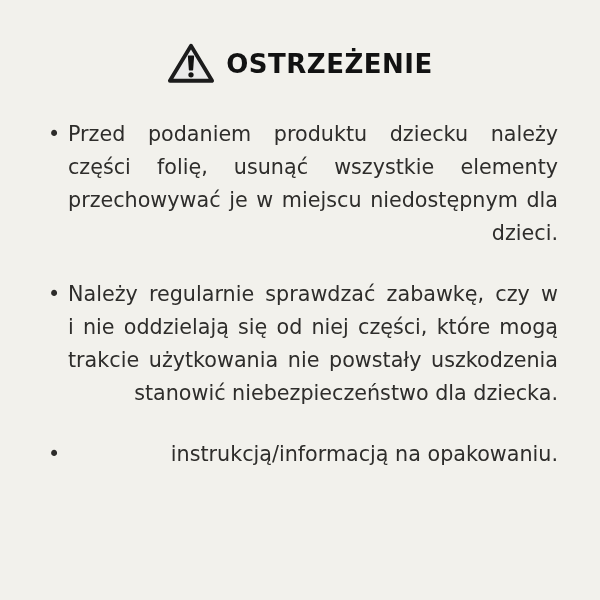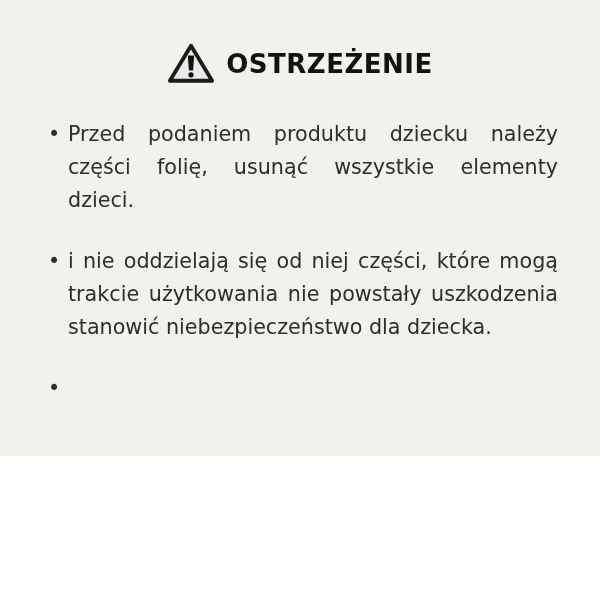--- a/index.html
+++ b/index.html
@@ -1,19 +1,19 @@
 <!DOCTYPE html>
 <html><head>
 <meta charset="utf-8">
 <style>
   html, body { margin: 0; padding: 0; }
   .page {
     position: relative;
     width: 600px;
-    height: 456px;
+    height: 600px;
     background: #f2f1ec;
     font-family: "DejaVu Sans", sans-serif;
     color: #2e2d2b;
     box-sizing: border-box;
     overflow: hidden;
   }
   .header {
     display: flex;
     align-items: center;
     justify-content: center;
@@ -43,21 +43,21 @@
   }
   .warning-item:last-child { margin-bottom: 0; }
   .marker {
     position: absolute;
     left: 1px;
     top: 0;
     font-size: 20.7px;
     line-height: 33px;
     color: #2e2d2b;
   }
-  .line { text-align: left; }
+  .line { text-align: right; }
   .line.just { text-align: justify; text-align-last: justify; }
 </style>
 </head>
 <body>
 
 <div class="page">
 
   <div class="header">
     <span class="icon">
       <svg viewBox="0 0 100 92" xmlns="http://www.w3.org/2000/svg">
@@ -69,33 +69,36 @@
     <h1 class="title">OSTRZEŻENIE</h1>
   </div>
 
   <ul class="warning-list">
 
     <li class="warning-item">
       <span class="marker">•</span>
       <div class="text">
         <div class="line just">Przed podaniem produktu dziecku należy</div>
         <div class="line just">części folię, usunąć wszystkie elementy</div>
+        <div class="line just">przechowywać je w miejscu niedostępnym dla</div>
         <div class="line">dzieci.</div>
       </div>
     </li>
 
     <li class="warning-item">
       <span class="marker">•</span>
       <div class="text">
+        <div class="line just">Należy regularnie sprawdzać zabawkę, czy w</div>
         <div class="line just">i nie oddzielają się od niej części, które mogą</div>
         <div class="line just">trakcie użytkowania nie powstały uszkodzenia</div>
         <div class="line">stanowić niebezpieczeństwo dla dziecka.</div>
       </div>
     </li>
 
     <li class="warning-item">
       <span class="marker">•</span>
       <div class="text">
+        <div class="line">instrukcją/informacją na opakowaniu.</div>
       </div>
     </li>
 
   </ul>
 </div>
 
 </body></html>

